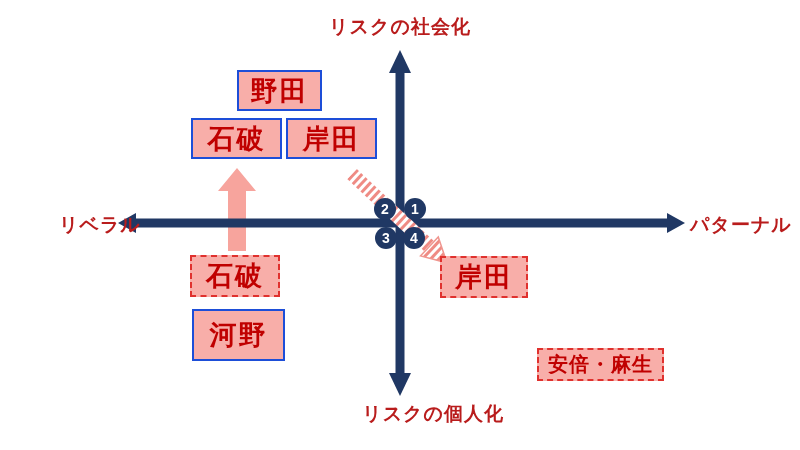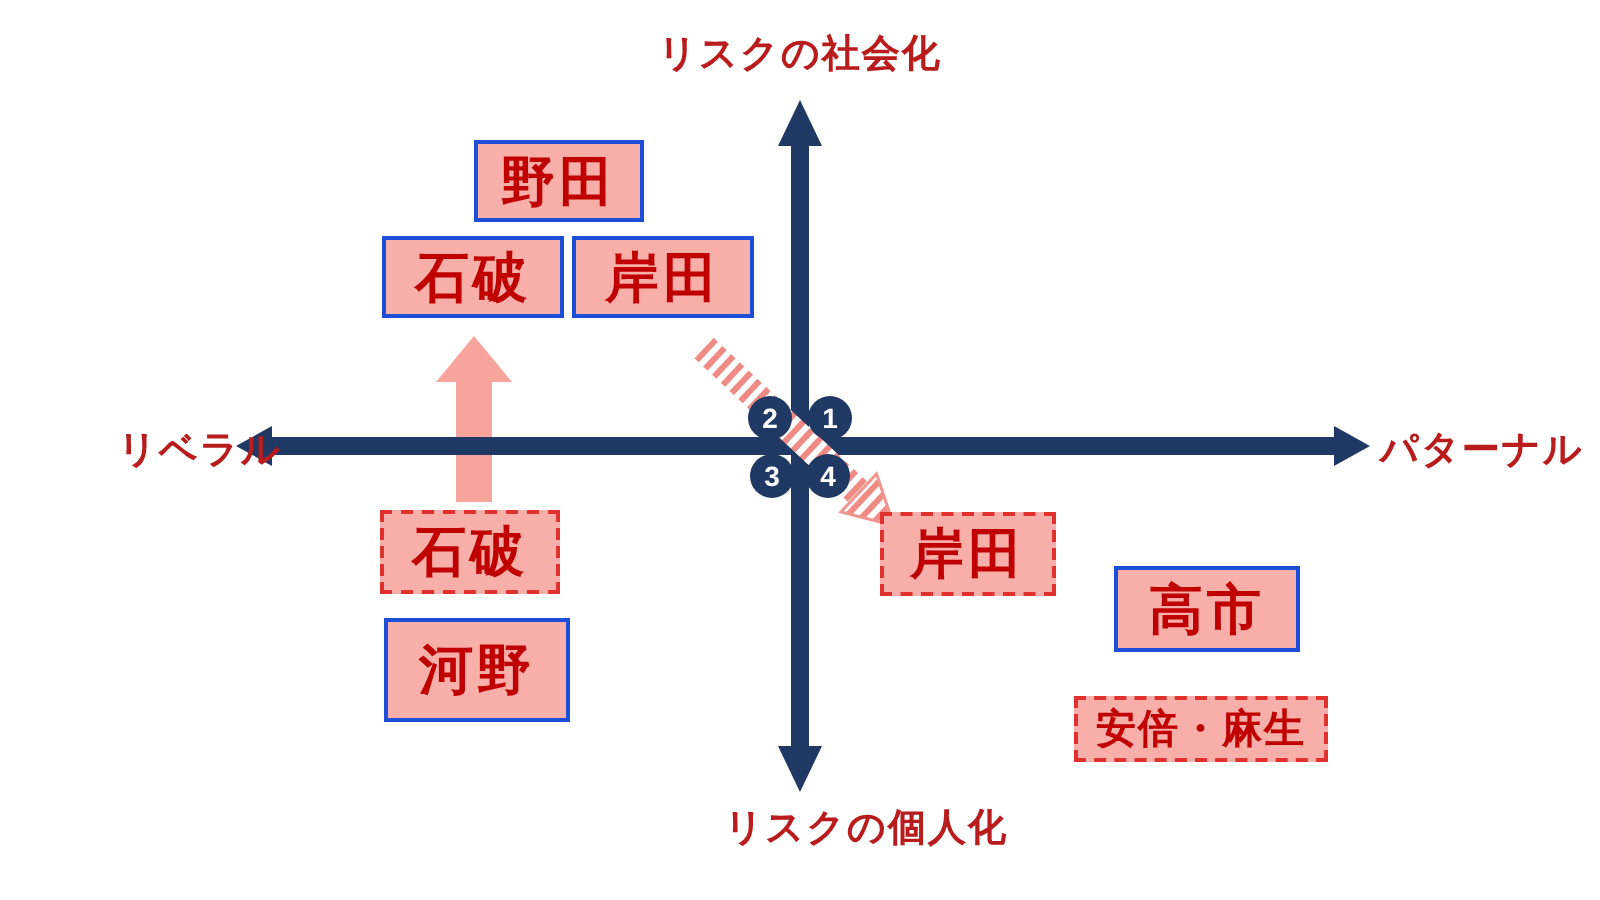--- a/index.html
+++ b/index.html
@@ -63,21 +63,20 @@
   <div class="axis-label" style="left:304px; top:401px; width:200px; text-align:right;">リスクの個人化</div>
   <div class="axis-label" style="left:20px; top:212px; width:82px; text-align:left;margin-left:39px;">リベラル</div>
   <div class="axis-label" style="left:690px; top:212px;">パターナル</div>
 
   <div class="pbox" style="left:237px; top:70px;  width:85px; height:41px;">野田</div>
   <div class="pbox" style="left:191px; top:118px; width:91px; height:41px;">石破</div>
   <div class="pbox" style="left:286px; top:118px; width:91px; height:41px;">岸田</div>
   <div class="pbox dashed" style="left:190px; top:255px; width:90px; height:42px;">石破</div>
   <div class="pbox" style="left:192px; top:309px; width:93px; height:52px;">河野</div>
   <div class="pbox dashed" style="left:440px; top:256px; width:88px; height:42px;">岸田</div>
-  <div class="pbox" style="left:557px; top:283px; width:93px; height:43px;">高市</div>
   <div class="pbox dashed small" style="left:537px; top:348px; width:127px; height:33px;">安倍・麻生</div>
 
   <div class="marker" style="left:404px; top:198px;">1</div>
   <div class="marker" style="left:374px; top:198px;">2</div>
   <div class="marker" style="left:375px; top:227px;">3</div>
   <div class="marker" style="left:403px; top:227px;">4</div>
 
 </div>
 
 </body></html>

